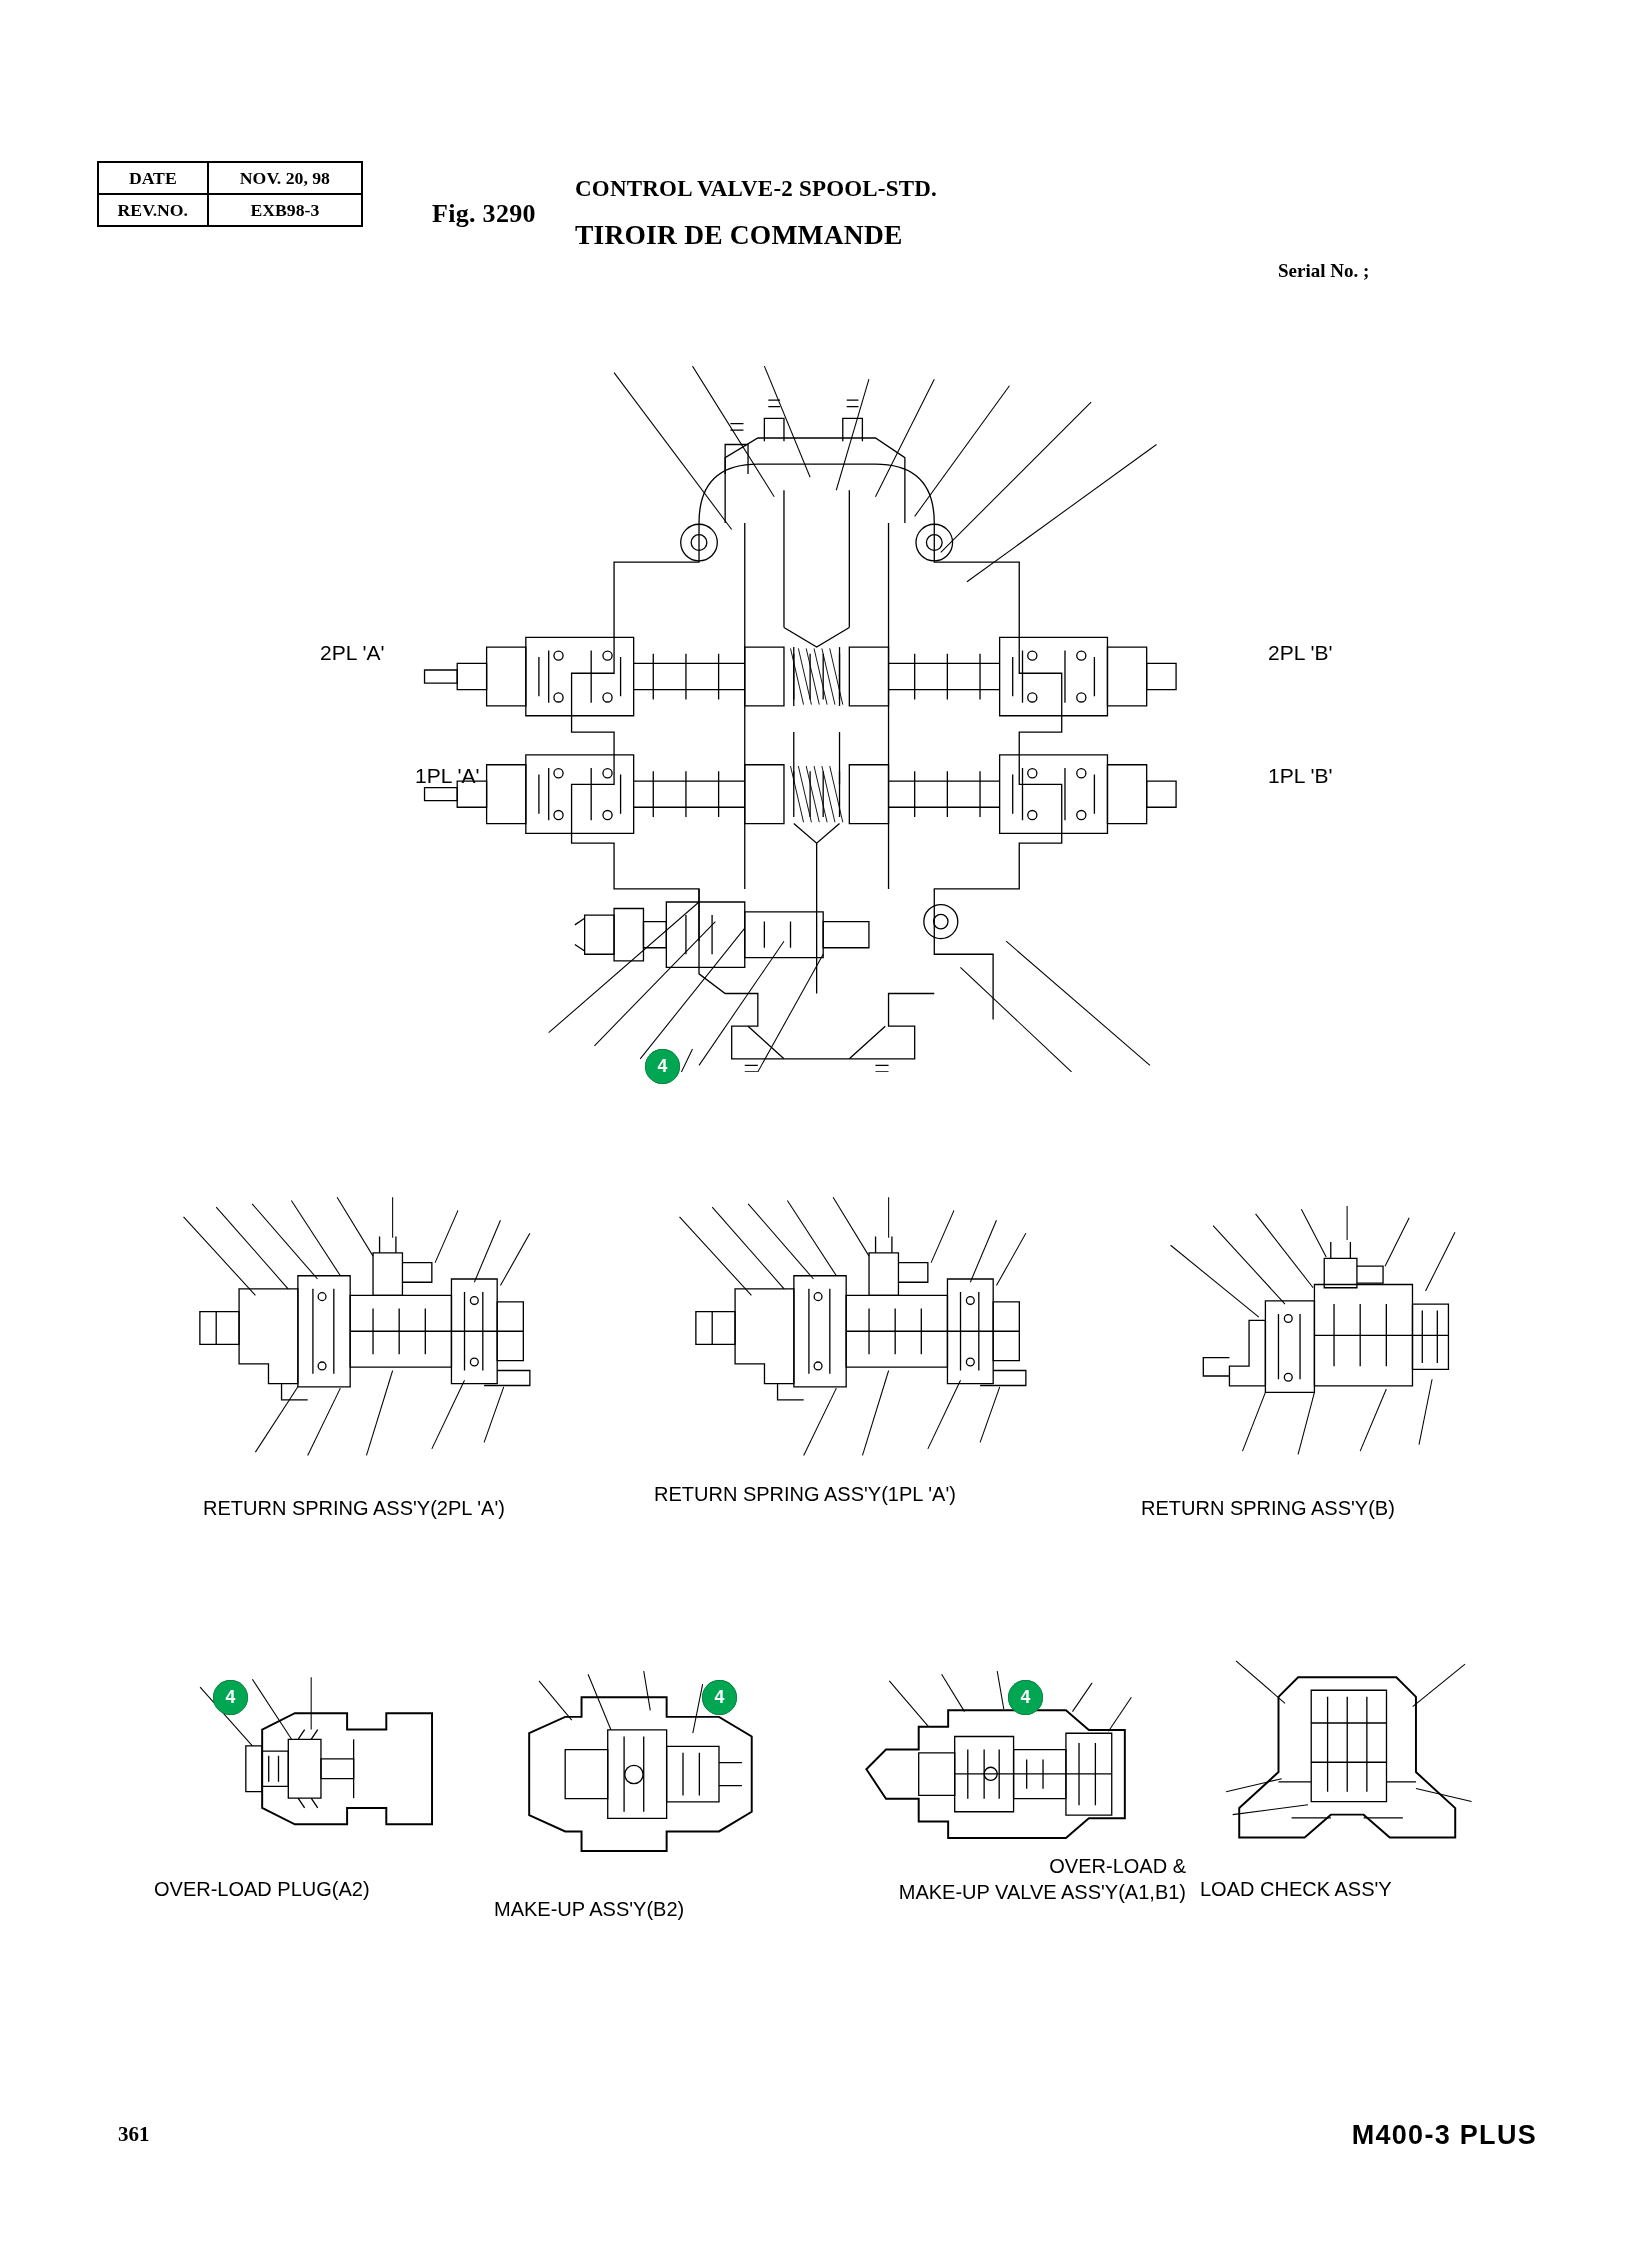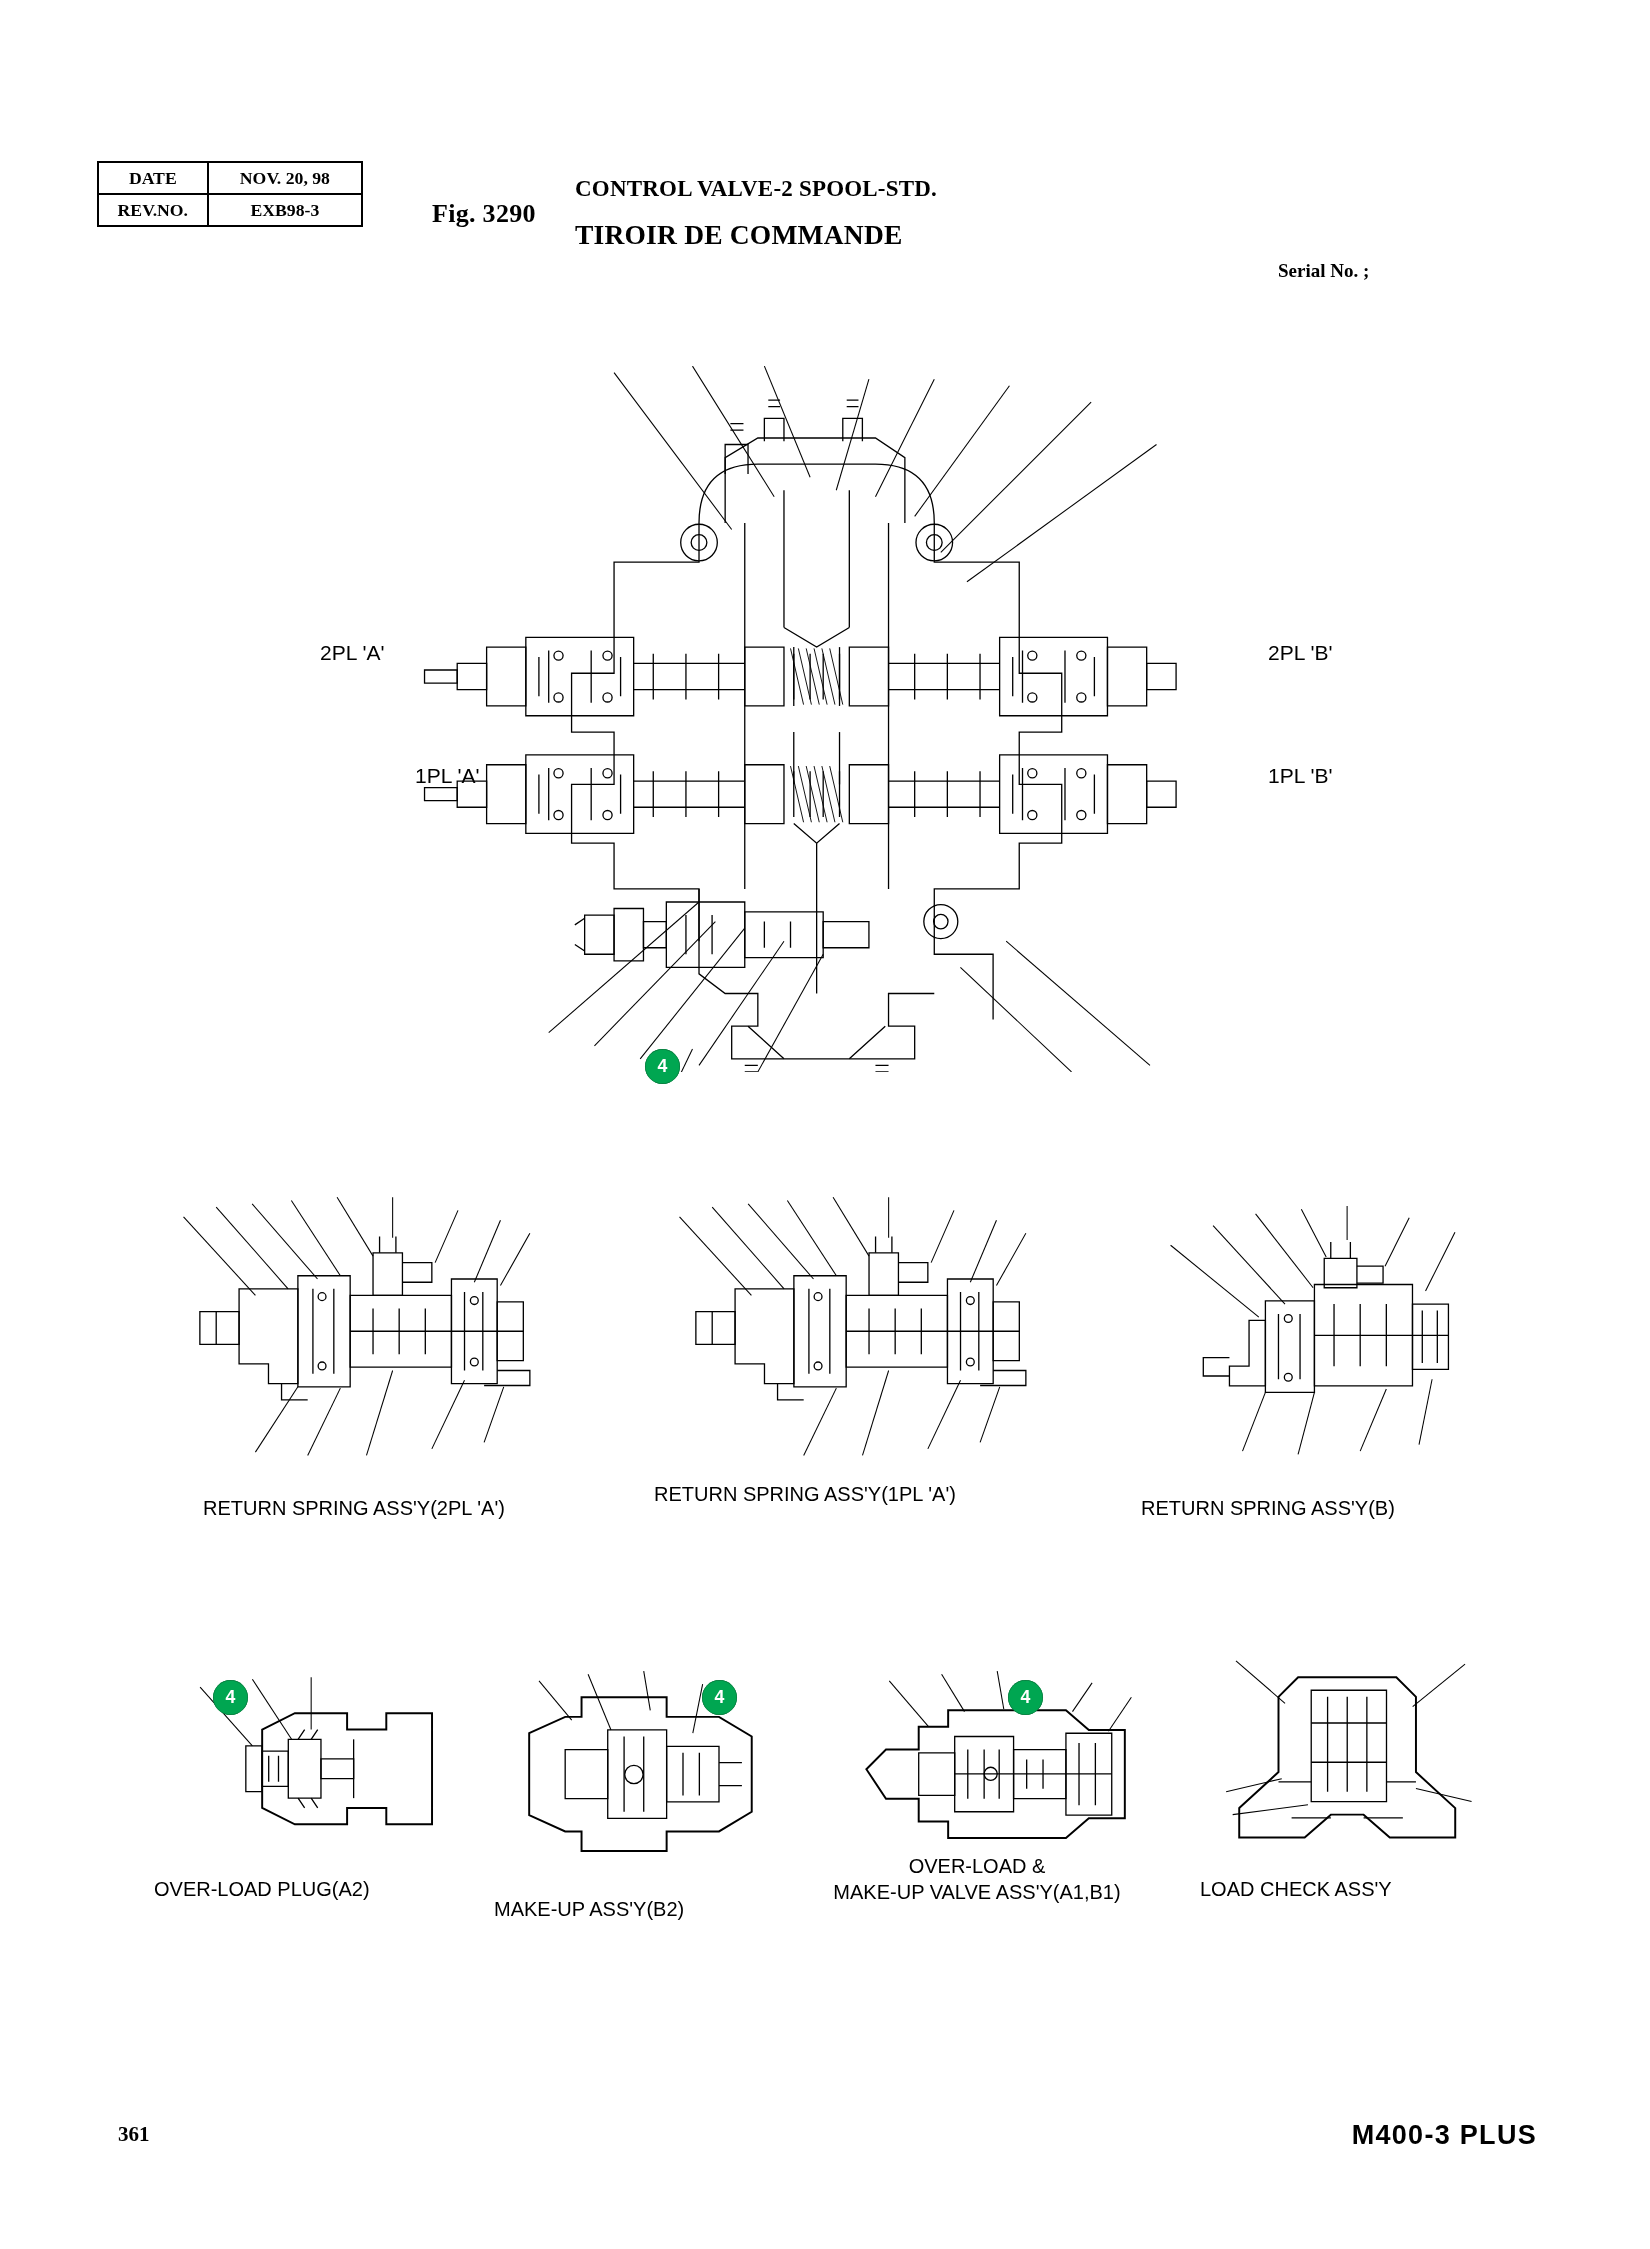--- a/index.html
+++ b/index.html
@@ -121,21 +121,21 @@
   }
   .caption.two-line { white-space: normal; line-height: 1.28; }
 
   #cap-rs-2pla  { left: 203px;  top: 1497px; }
   #cap-rs-1pla  { left: 654px; top: 1483px; }
   #cap-rs-b     { left: 1141px; top: 1497px; }
 
   #cap-overload-plug { left: 154px;  top: 1878px; text-align: center; }
   #cap-makeup-b2     { left: 494px;  top: 1878px; margin-top: 20px; }
   #cap-overload-makeup {
-    left: 768px; top: 1854px; width: 418px; text-align: center;
+    left: 768px; top: 1854px; width: 418px; text-align: right;
   }
   #cap-load-check    { left: 1200px; top: 1878px; }
 
   
   #page-number {
     position: absolute;
     left: 118px;
     top: 2122px;
     font-family: "Liberation Serif", serif;
     font-weight: bold;

